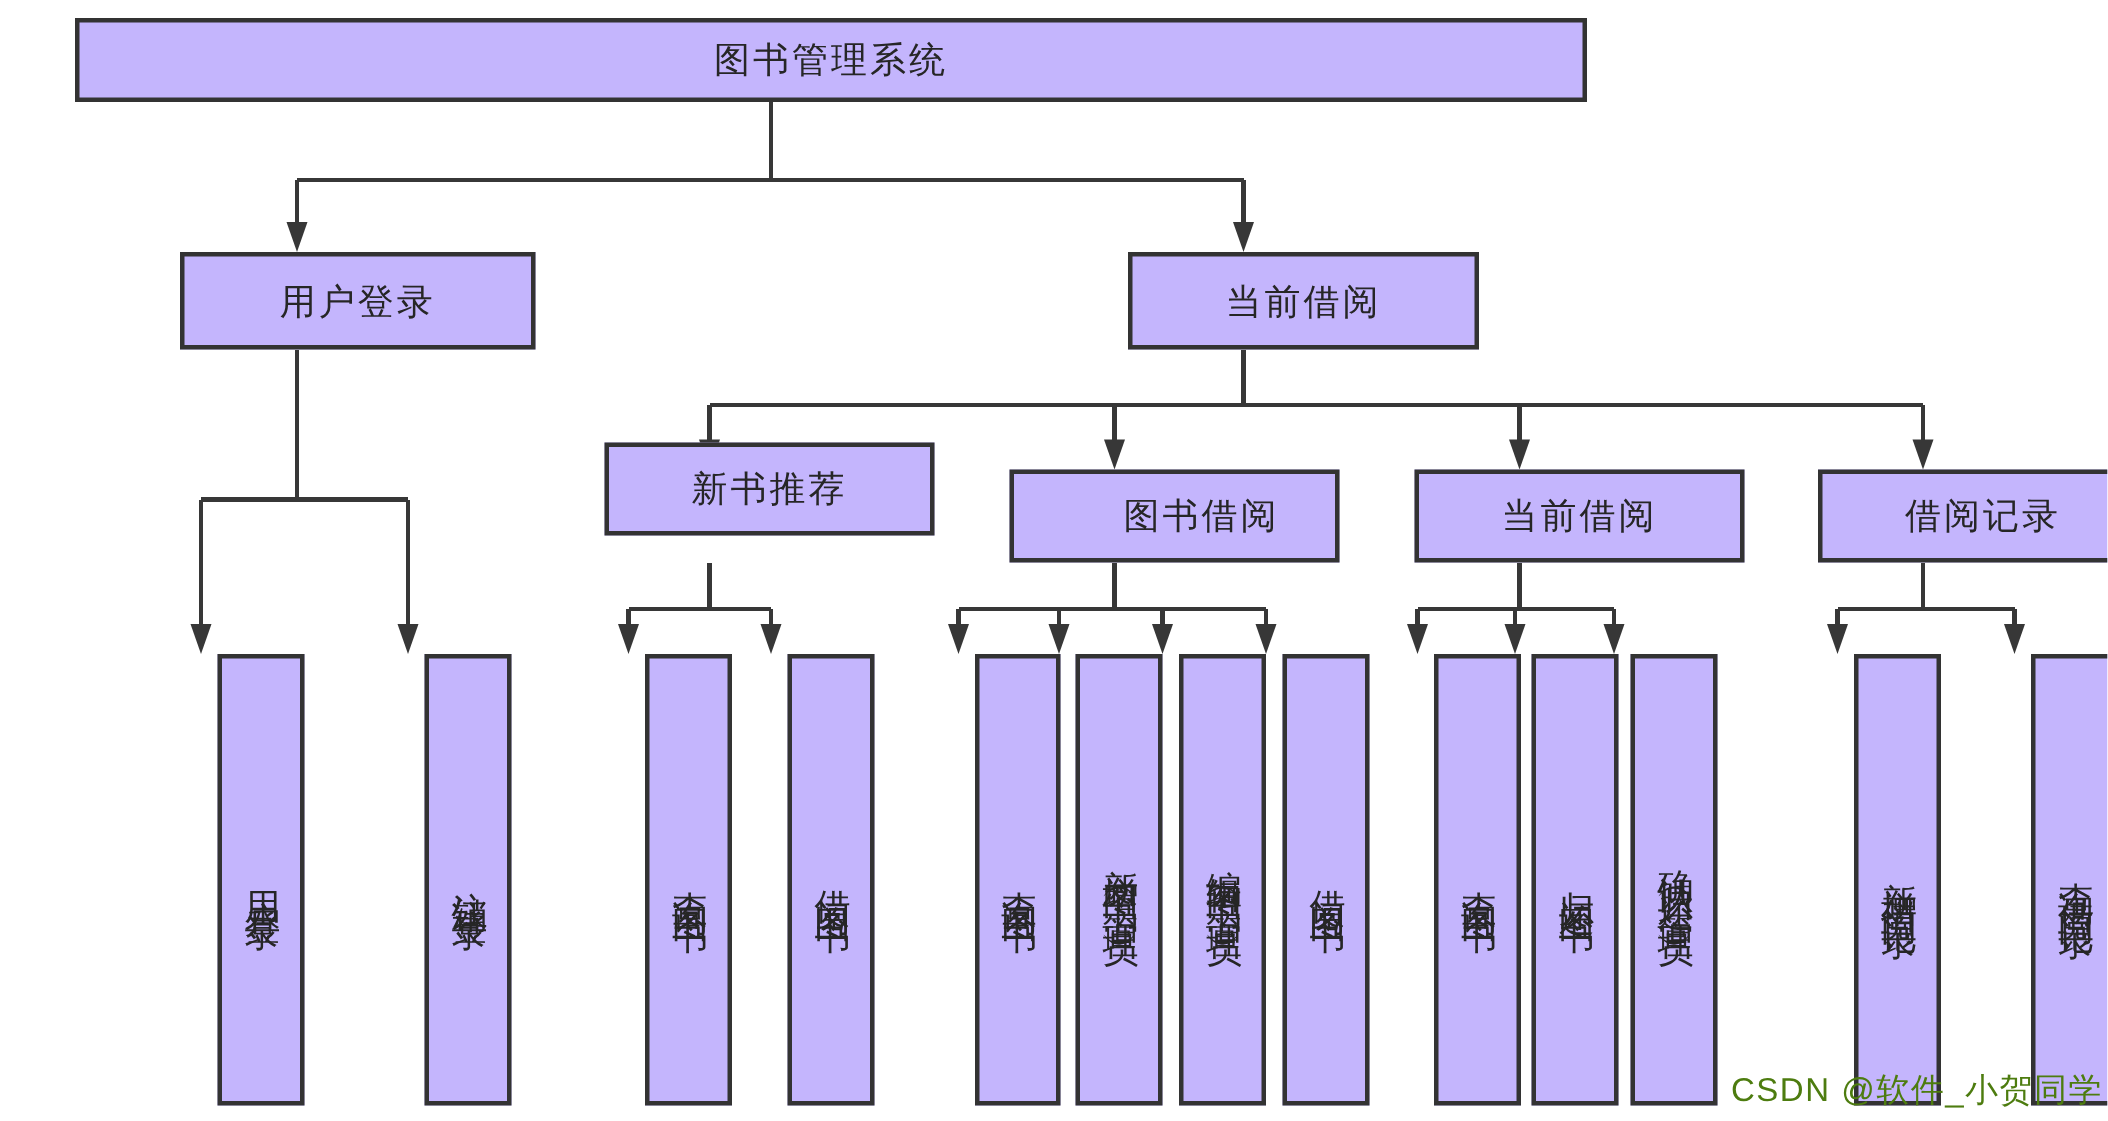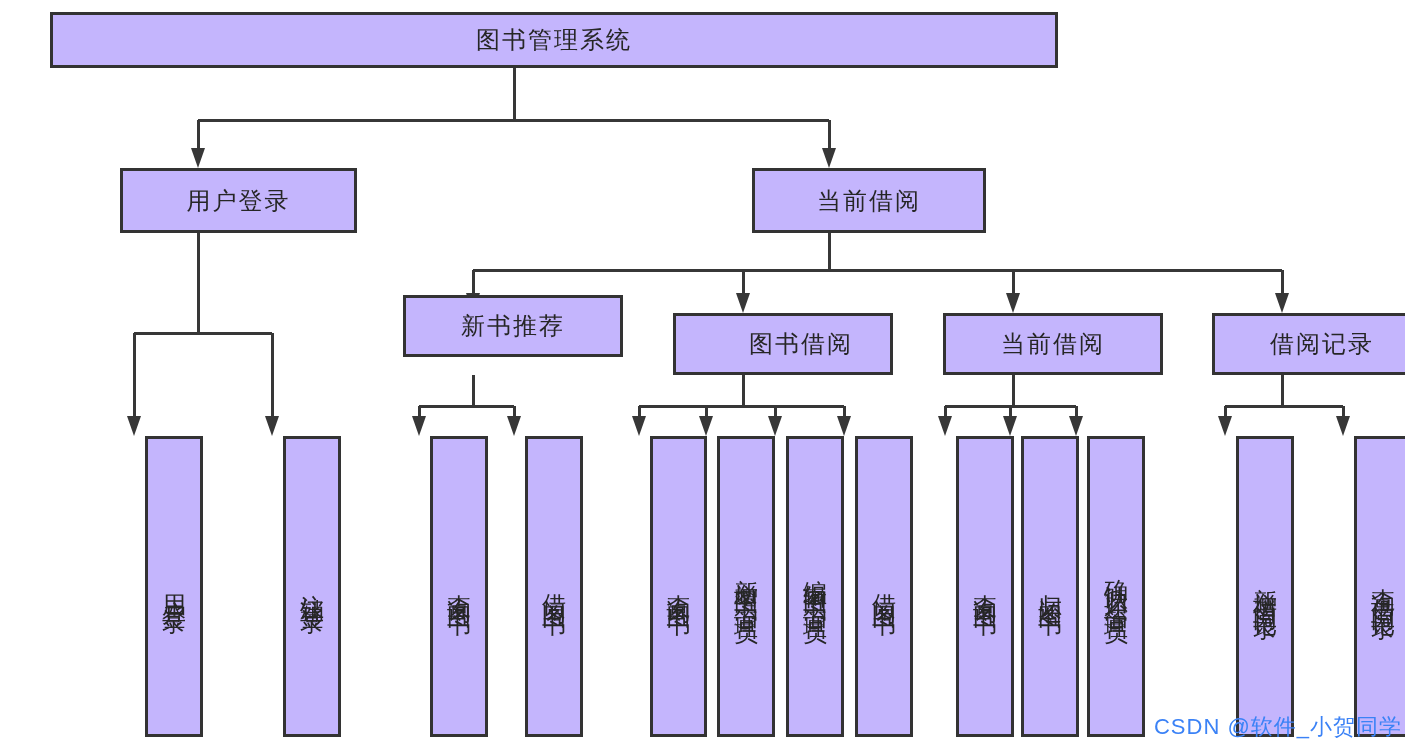--- a/index.html
+++ b/index.html
@@ -44,21 +44,21 @@
     font-size: 24px;
     letter-spacing: 6px;
     line-height: 1;
   }
   .watermark {
     position: absolute;
     right: 3px;
     top: 712px;
     font-size: 22px;
     letter-spacing: 1px;
-    color: #3b82f6;
+    color: #4d7c0f;
     font-weight: 500;
     white-space: nowrap;
   }
 </style>
 </head>
 <body>
 
 <div class="stage">
 
   <svg class="edges-layer" width="1405" height="747" viewBox="0 0 1405 747" xmlns="http://www.w3.org/2000/svg">

